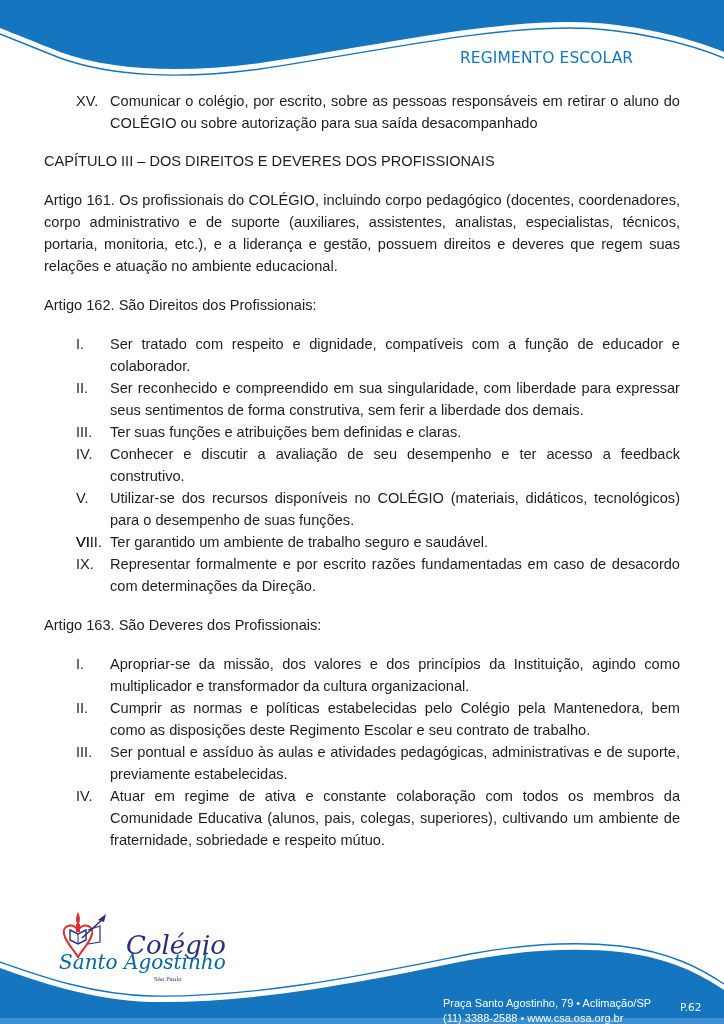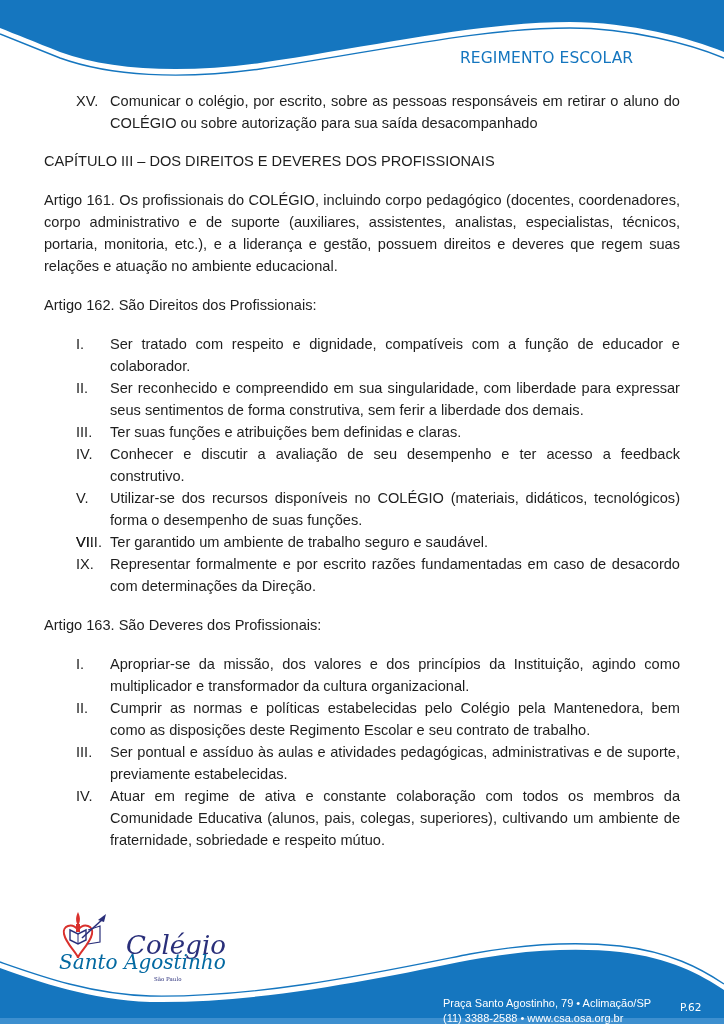--- a/index.html
+++ b/index.html
@@ -68,21 +68,21 @@
   <div class="gap-s"></div>
   <p class="para">Artigo 161. Os profissionais do COLÉGIO, incluindo corpo pedagógico (docentes, coordenadores, corpo administrativo e de suporte (auxiliares, assistentes, analistas, especialistas, técnicos, portaria, monitoria, etc.), e a liderança e gestão, possuem direitos e deveres que regem suas relações e atuação no ambiente educacional.</p>
   <div class="gap-s"></div>
   <p class="para">Artigo 162. São Direitos dos Profissionais:</p>
   <div class="gap-s"></div>
   <ul class="list">
     <li class="list-item"><span class="list-marker">I.</span><span>Ser tratado com respeito e dignidade, compatíveis com a função de educador e colaborador.</span></li>
     <li class="list-item"><span class="list-marker">II.</span><span>Ser reconhecido e compreendido em sua singularidade, com liberdade para expressar seus sentimentos de forma construtiva, sem ferir a liberdade dos demais.</span></li>
     <li class="list-item"><span class="list-marker">III.</span><span>Ter suas funções e atribuições bem definidas e claras.</span></li>
     <li class="list-item"><span class="list-marker">IV.</span><span>Conhecer e discutir a avaliação de seu desempenho e ter acesso a feedback construtivo.</span></li>
-    <li class="list-item"><span class="list-marker">V.</span><span>Utilizar-se dos recursos disponíveis no COLÉGIO (materiais, didáticos, tecnológicos) forma o desempenho de suas funções.</span></li>
+    <li class="list-item"><span class="list-marker">V.</span><span>Utilizar-se dos recursos disponíveis no COLÉGIO (materiais, didáticos, tecnológicos) para o desempenho de suas funções.</span></li>
     <li class="list-item"><span class="list-marker">VI.</span></li>
     <li class="list-item"><span class="list-marker">VIII.</span><span>Ter garantido um ambiente de trabalho seguro e saudável.</span></li>
     <li class="list-item"><span class="list-marker">IX.</span><span>Representar formalmente e por escrito razões fundamentadas em caso de desacordo com determinações da Direção.</span></li>
   </ul>
   <div class="gap-s"></div>
   <p class="para">Artigo 163. São Deveres dos Profissionais:</p>
   <div class="gap-s"></div>
   <ul class="list">
     <li class="list-item"><span class="list-marker">I.</span><span>Apropriar-se da missão, dos valores e dos princípios da Instituição, agindo como multiplicador e transformador da cultura organizacional.</span></li>
     <li class="list-item"><span class="list-marker">II.</span><span>Cumprir as normas e políticas estabelecidas pelo Colégio pela Mantenedora, bem como as disposições deste Regimento Escolar e seu contrato de trabalho.</span></li>

